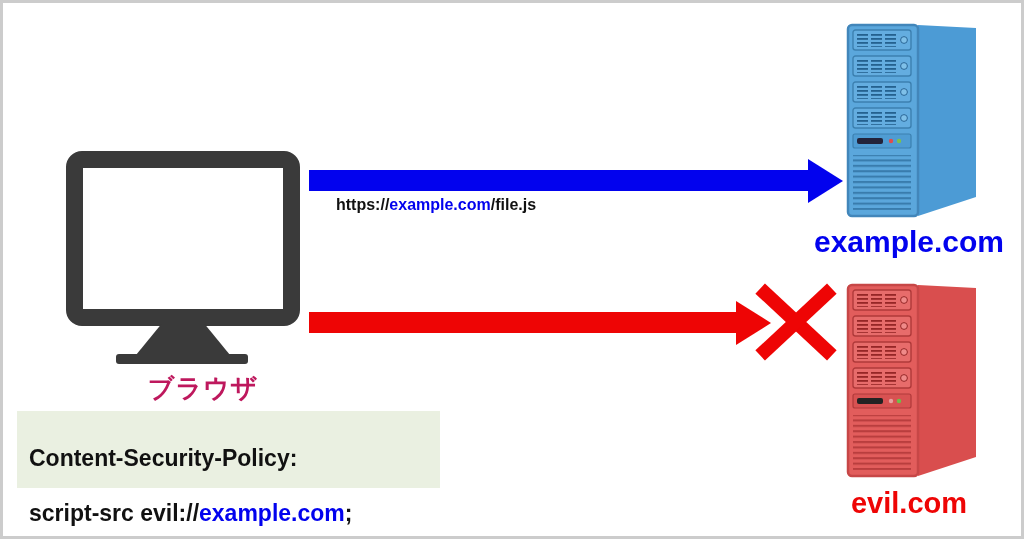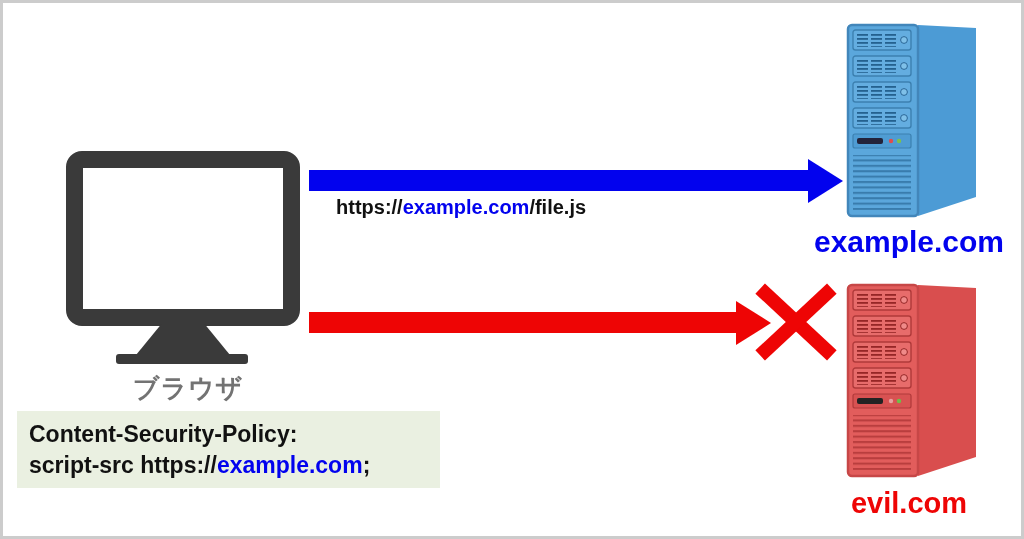--- a/index.html
+++ b/index.html
@@ -16,50 +16,50 @@
   .monitor-neck{
     position:absolute;left:133px;top:321px;width:94px;height:31px;
     background:var(--monitor,#3a3a3a);
     clip-path:polygon(27% 0,73% 0,100% 100%,0 100%);
   }
   .monitor-base{
     position:absolute;left:113px;top:351px;width:132px;height:10px;border-radius:3px;
     background:var(--monitor,#3a3a3a);
   }
   .browser-label{
-    position:absolute;left:85px;top:368px;width:200px;text-align:center;
-    font-size:26px;font-weight:bold;color:#737373;letter-spacing:1px;
+    position:absolute;left:100px;top:368px;width:200px;text-align:center;
+    font-size:26px;font-weight:bold;color:#be185d;letter-spacing:1px;
   }
   
   .shaft{position:absolute;height:21px;}
   .shaft.blue{left:306px;top:167px;width:500px;background:var(--blue,#0202ee);}
   .shaft.red{left:306px;top:309px;width:428px;background:var(--red,#ee0505);}
   .head{position:absolute;width:35px;height:44px;clip-path:polygon(0 0,100% 50%,0 100%);}
   .head.blue{left:805px;top:156px;background:var(--blue,#0202ee);}
   .head.red{left:733px;top:298px;background:var(--red,#ee0505);}
   
   .cross{position:absolute;left:743px;top:269px;width:100px;height:100px;}
   .cross-bar{position:absolute;left:1px;top:43px;width:98px;height:14px;background:var(--red,#ee0505);}
   .cross-bar.a{transform:rotate(43deg);}
   .cross-bar.b{transform:rotate(-43deg);}
   
-  .url-line{position:absolute;font-size:20px;font-weight:bold;color:var(--text,#111111);white-space:nowrap;}
+  .url-line{position:absolute;font-size:16px;font-weight:bold;color:var(--text,#111111);white-space:nowrap;}
   .url-allowed{left:333px;top:193px;}
   .url-blocked{left:333px;top:337px;}
   .t-blue{color:var(--blue,#0202ee);}
   .t-red{color:var(--red,#ee0505);}
   .server-label{position:absolute;width:240px;text-align:center;font-weight:bold;white-space:nowrap;}
   .server-label.allowed{left:786px;top:222px;font-size:30px;color:var(--blue,#0202ee);}
   .server-label.blocked{left:786px;top:484px;font-size:29px;color:var(--red,#ee0505);}
   
   .csp-box{
     position:absolute;left:14px;top:408px;width:423px;height:77px;box-sizing:border-box;
     background:var(--csp_bg,#eaf0e1);padding:8px 0 0 12px;
   }
-  .csp-line{font-size:23px;font-weight:bold;color:var(--text,#111111);line-height:31px;white-space:nowrap;}
+  .csp-line{font-size:23px;font-weight:bold;color:var(--text,#111111);line-height:31px;white-space:nowrap;margin-top:24px;}
   
   .server-svg{position:absolute;width:140px;height:200px;}
   .server-svg.allowed{left:840px;top:16px;}
   .server-svg.blocked{left:840px;top:276px;}
 </style>
 </head>
 <body>
 
 <div class="canvas">
 
@@ -136,16 +136,16 @@
     <rect x="10" y="115" width="58" height="14" rx="2" fill="#d85252" stroke="#b03a3a" stroke-width="1.2"></rect>
     <rect x="14" y="119" width="26" height="6" rx="2" fill="#232323"></rect>
     <circle cx="48" cy="122" r="2.2" fill="#e8a0a0"></circle>
     <circle cx="56" cy="122" r="2.2" fill="#6fbf49"></circle>
     <rect x="10" y="136" width="58" height="55" fill="url(#rvent)"></rect>
   </svg>
   <div class="server-label blocked">evil.com</div>
 
   <div class="csp-box">
     <div class="csp-line">Content-Security-Policy:</div>
-    <div class="csp-line"><span>script-src https://</span><span class="t-blue">example.com</span><span>;</span></div>
+    <div class="csp-line"><span>script-src evil://</span><span class="t-blue">example.com</span><span>;</span></div>
   </div>
 
 </div>
 
 </body></html>

